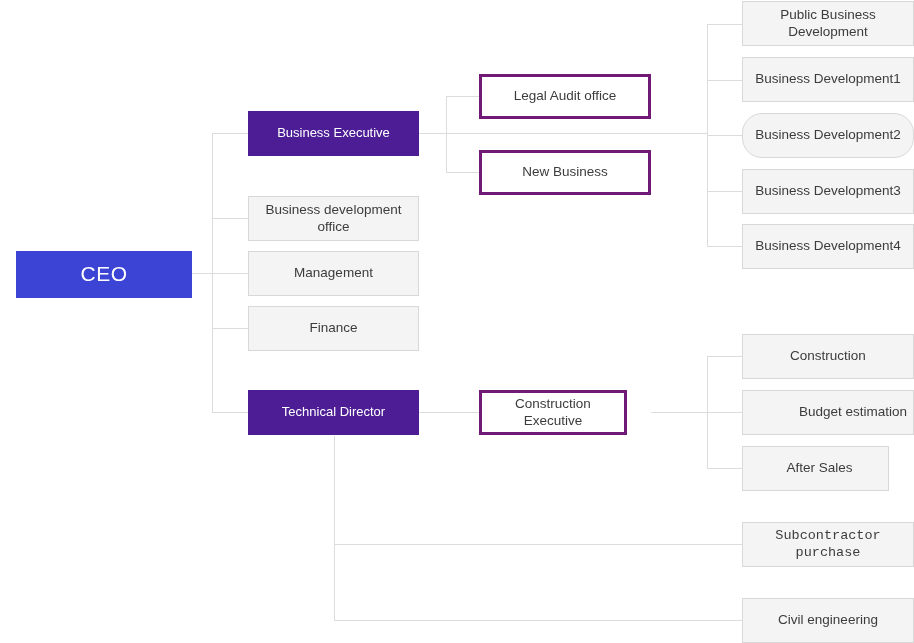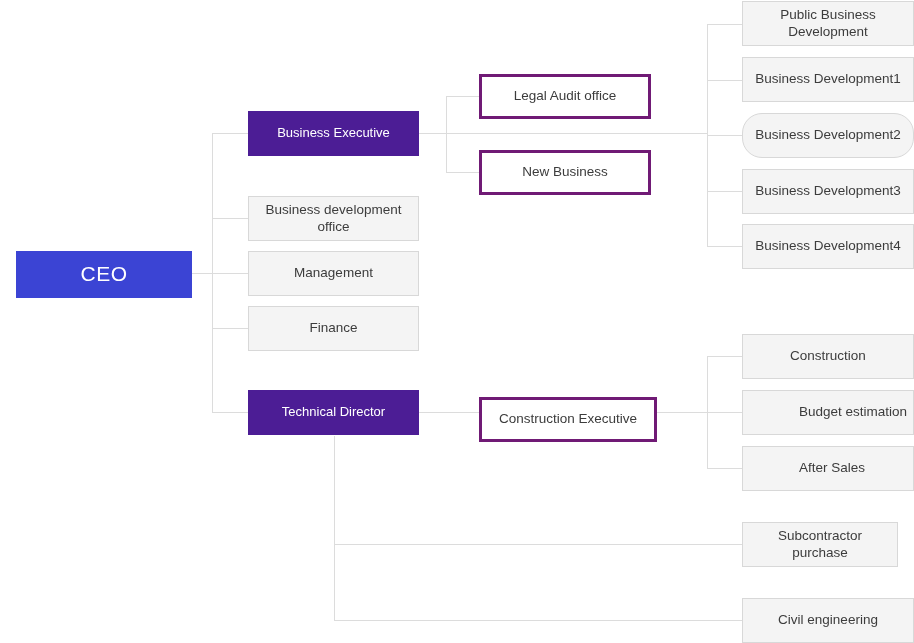--- a/index.html
+++ b/index.html
@@ -139,21 +139,21 @@
   </div>
 
   <div class="node plain" style="left:479px; top:74px; width:172px; height:45px;">
     <span class="label">Legal Audit office</span>
   </div>
 
   <div class="node plain" style="left:479px; top:150px; width:172px; height:45px;">
     <span class="label">New Business</span>
   </div>
 
-  <div class="node plain" style="left:479px; top:390px; width:178px; height:45px;margin-top:7px;">
+  <div class="node plain" style="left:479px; top:390px; width:148px; height:45px;">
     <span class="label">Construction Executive</span>
   </div>
 
   <div class="node leaf" style="left:742px; top:1px; width:172px; height:45px;">
     <span class="label">Public Business Development</span>
   </div>
 
   <div class="node leaf" style="left:742px; top:57px; width:172px; height:45px;">
     <span class="label">Business Development1</span>
   </div>
@@ -171,25 +171,25 @@
   </div>
 
   <div class="node leaf" style="left:742px; top:334px; width:172px; height:45px;">
     <span class="label">Construction</span>
   </div>
 
   <div class="node leaf" style="left:742px; top:390px; width:172px; height:45px;text-align:right;">
     <span class="label">Budget estimation</span>
   </div>
 
-  <div class="node leaf" style="left:742px; top:446px; width:172px; height:45px;padding-left:14px;">
+  <div class="node leaf" style="left:742px; top:446px; width:147px; height:45px;padding-left:14px;">
     <span class="label">After Sales</span>
   </div>
 
-  <div class="node leaf" style="left:742px; top:522px; width:156px; height:45px;">
+  <div class="node leaf" style="left:742px; top:522px; width:172px; height:45px;font-family:Liberation Mono, monospace;">
     <span class="label">Subcontractor purchase</span>
   </div>
 
   <div class="node leaf" style="left:742px; top:598px; width:172px; height:45px;">
     <span class="label">Civil engineering</span>
   </div>
 
 </div>
 
 </body></html>

